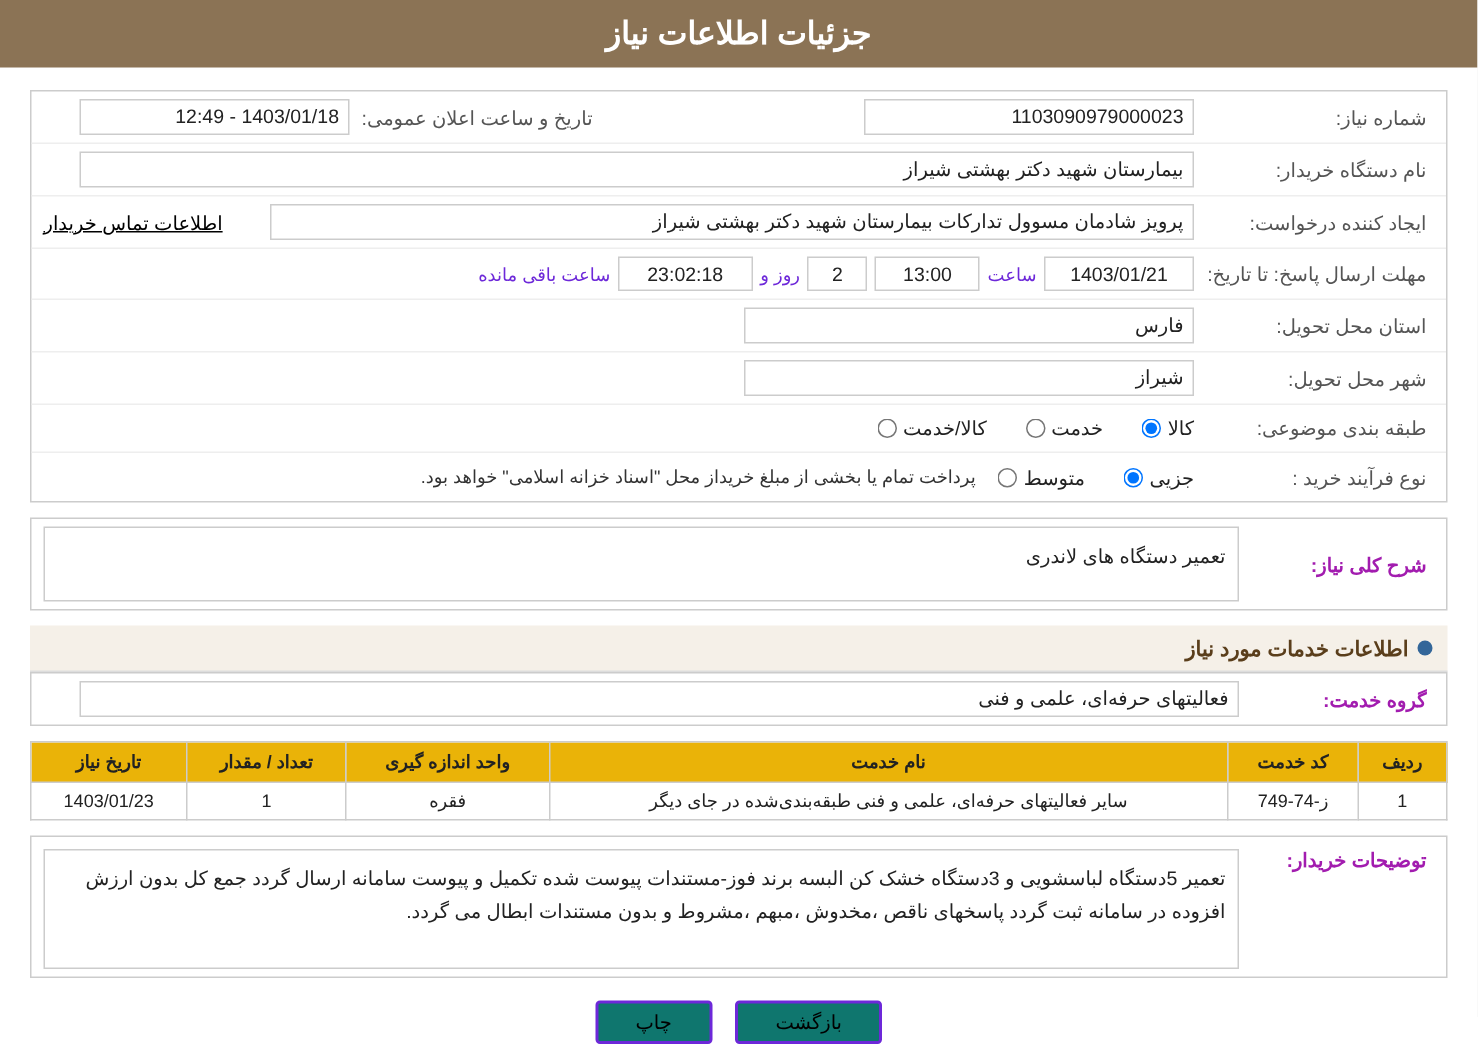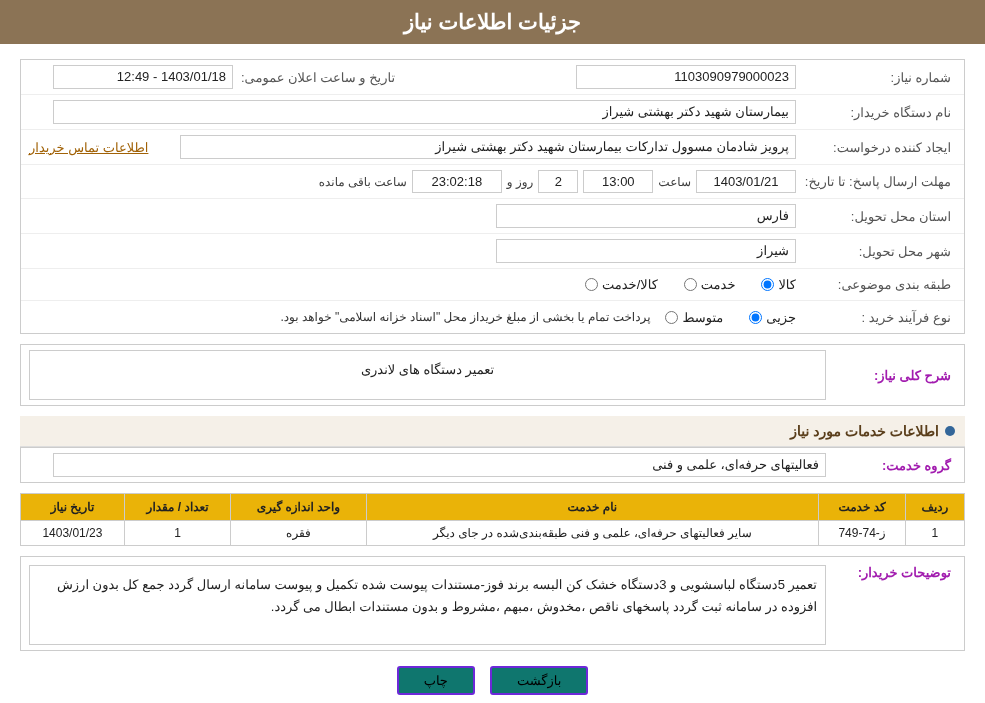--- a/index.html
+++ b/index.html
@@ -53,40 +53,40 @@
       flex: 1;
       background: #fff;
       border: 1px solid #ccc;
       padding: 3px 6px;
       min-height: 24px;
       text-align: right;
       font-size: 13px;
       margin-left: 24px;
     }
     .link-text {
-      color: #a16207;
+      color: #000000;
       cursor: pointer;
       text-decoration: underline;
       margin-right: 8px;
     }
     .time-row {
       display: flex;
       align-items: center;
       flex: 1;
       gap: 5px;
     }
     .time-box {
       background: #fff;
       border: 1px solid #ccc;
       padding: 3px 6px;
       text-align: center;
     }
     .time-label {
       font-size: 12px;
-      color: #404040;
+      color: #6d28d9;
     }
     .remaining-box {
       background: #fff;
       border: 1px solid #ccc;
       padding: 3px 6px;
     }
     .radio-group {
       display: flex;
       gap: 26px;
       align-items: center;
@@ -260,21 +260,21 @@
           </div>
         </div>
         <span style="flex:1; color:#333; font-size:12px;">پرداخت تمام یا بخشی از مبلغ خریداز محل "اسناد خزانه اسلامی" خواهد بود.</span>
       </div>
 
     </div>
 
     <div class="field-row" style="border:1px solid #ccc; margin-bottom:10px; background:#fff;">
       <span class="section-label">شرح کلی نیاز:</span>
       <div style="flex:1;">
-        <div class="description-box" style="min-height:50px; border:1px solid #ccc;text-align:center;">تعمیر دستگاه های لاندری</div>
+        <div class="description-box" style="min-height:50px; border:1px solid #ccc;">تعمیر دستگاه های لاندری</div>
       </div>
     </div>
 
     <div class="section-header">
       <span class="blue-dot"></span>
       <span>اطلاعات خدمات مورد نیاز</span>
     </div>
 
     <div class="field-row" style="border:1px solid #ccc; margin-bottom:10px; background:#fff;">
       <span class="section-label">گروه خدمت:</span>

